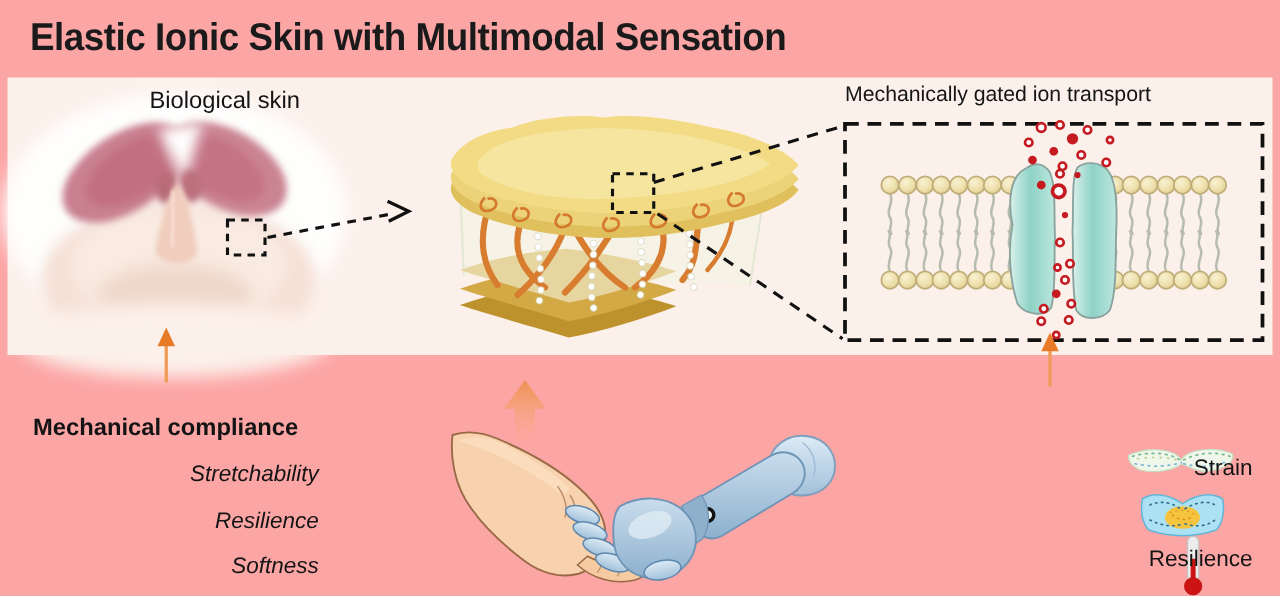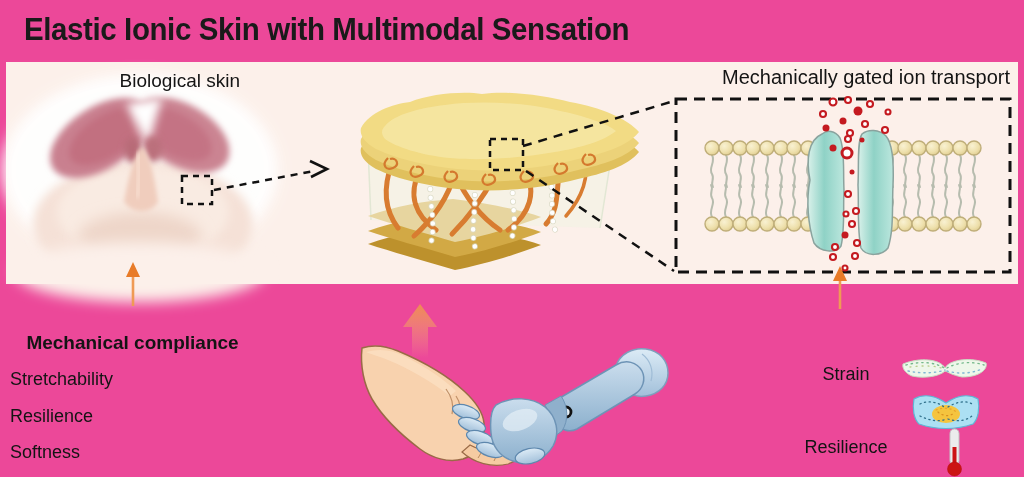--- a/index.html
+++ b/index.html
@@ -1,30 +1,30 @@
 <!DOCTYPE html>
 <html><head>
 <meta charset="utf-8">
 <style>
   html,body{margin:0;padding:0;background:#fff;}
-  .stage{position:relative;width:1024px;height:477px;background:#ec4899;
+  .stage{position:relative;width:1024px;height:477px;background:#fca5a5;
          font-family:"Liberation Sans",sans-serif;color:#111;overflow:hidden;}
   .panel-bg{position:absolute;left:6px;top:62px;width:1012px;height:222px;
             background:#fcf0ea;}
   svg.art{position:absolute;left:0;top:0;width:1024px;height:477px;}
   .txt{position:absolute;white-space:nowrap;color:#141414;}
   .title{left:24px;top:12px;font-size:31px;font-weight:bold;letter-spacing:-0.4px;
          transform:scaleX(.95);transform-origin:left center;color:#1a1a1a;}
   .bio-label{left:40px;top:70px;width:200px;text-align:right;font-size:19px;}
-  .gate-label{left:676px;top:66px;width:334px;text-align:right;font-size:20px;}
+  .gate-label{left:676px;top:66px;width:334px;text-align:left;font-size:17px;}
   .heading{font-weight:bold;font-size:19px;}
   .mech-head{left:10px;top:332px;width:245px;text-align:center;}
-  .mech-item{left:10px;width:245px;text-align:left;font-size:18px;}
+  .mech-item{left:10px;width:245px;text-align:right;font-size:18px;font-style:italic;}
   .sens-head{left:690px;top:330px;width:312px;text-align:center;}
-  .sens-item{left:690px;width:312px;text-align:center;font-size:18px;}
+  .sens-item{left:690px;width:312px;text-align:right;font-size:18px;}
 </style>
 </head>
 <body>
 
 <div class="stage">
 
   <div class="panel-bg"></div>
 
   <svg class="art" viewBox="0 0 1024 477">
     <defs>

